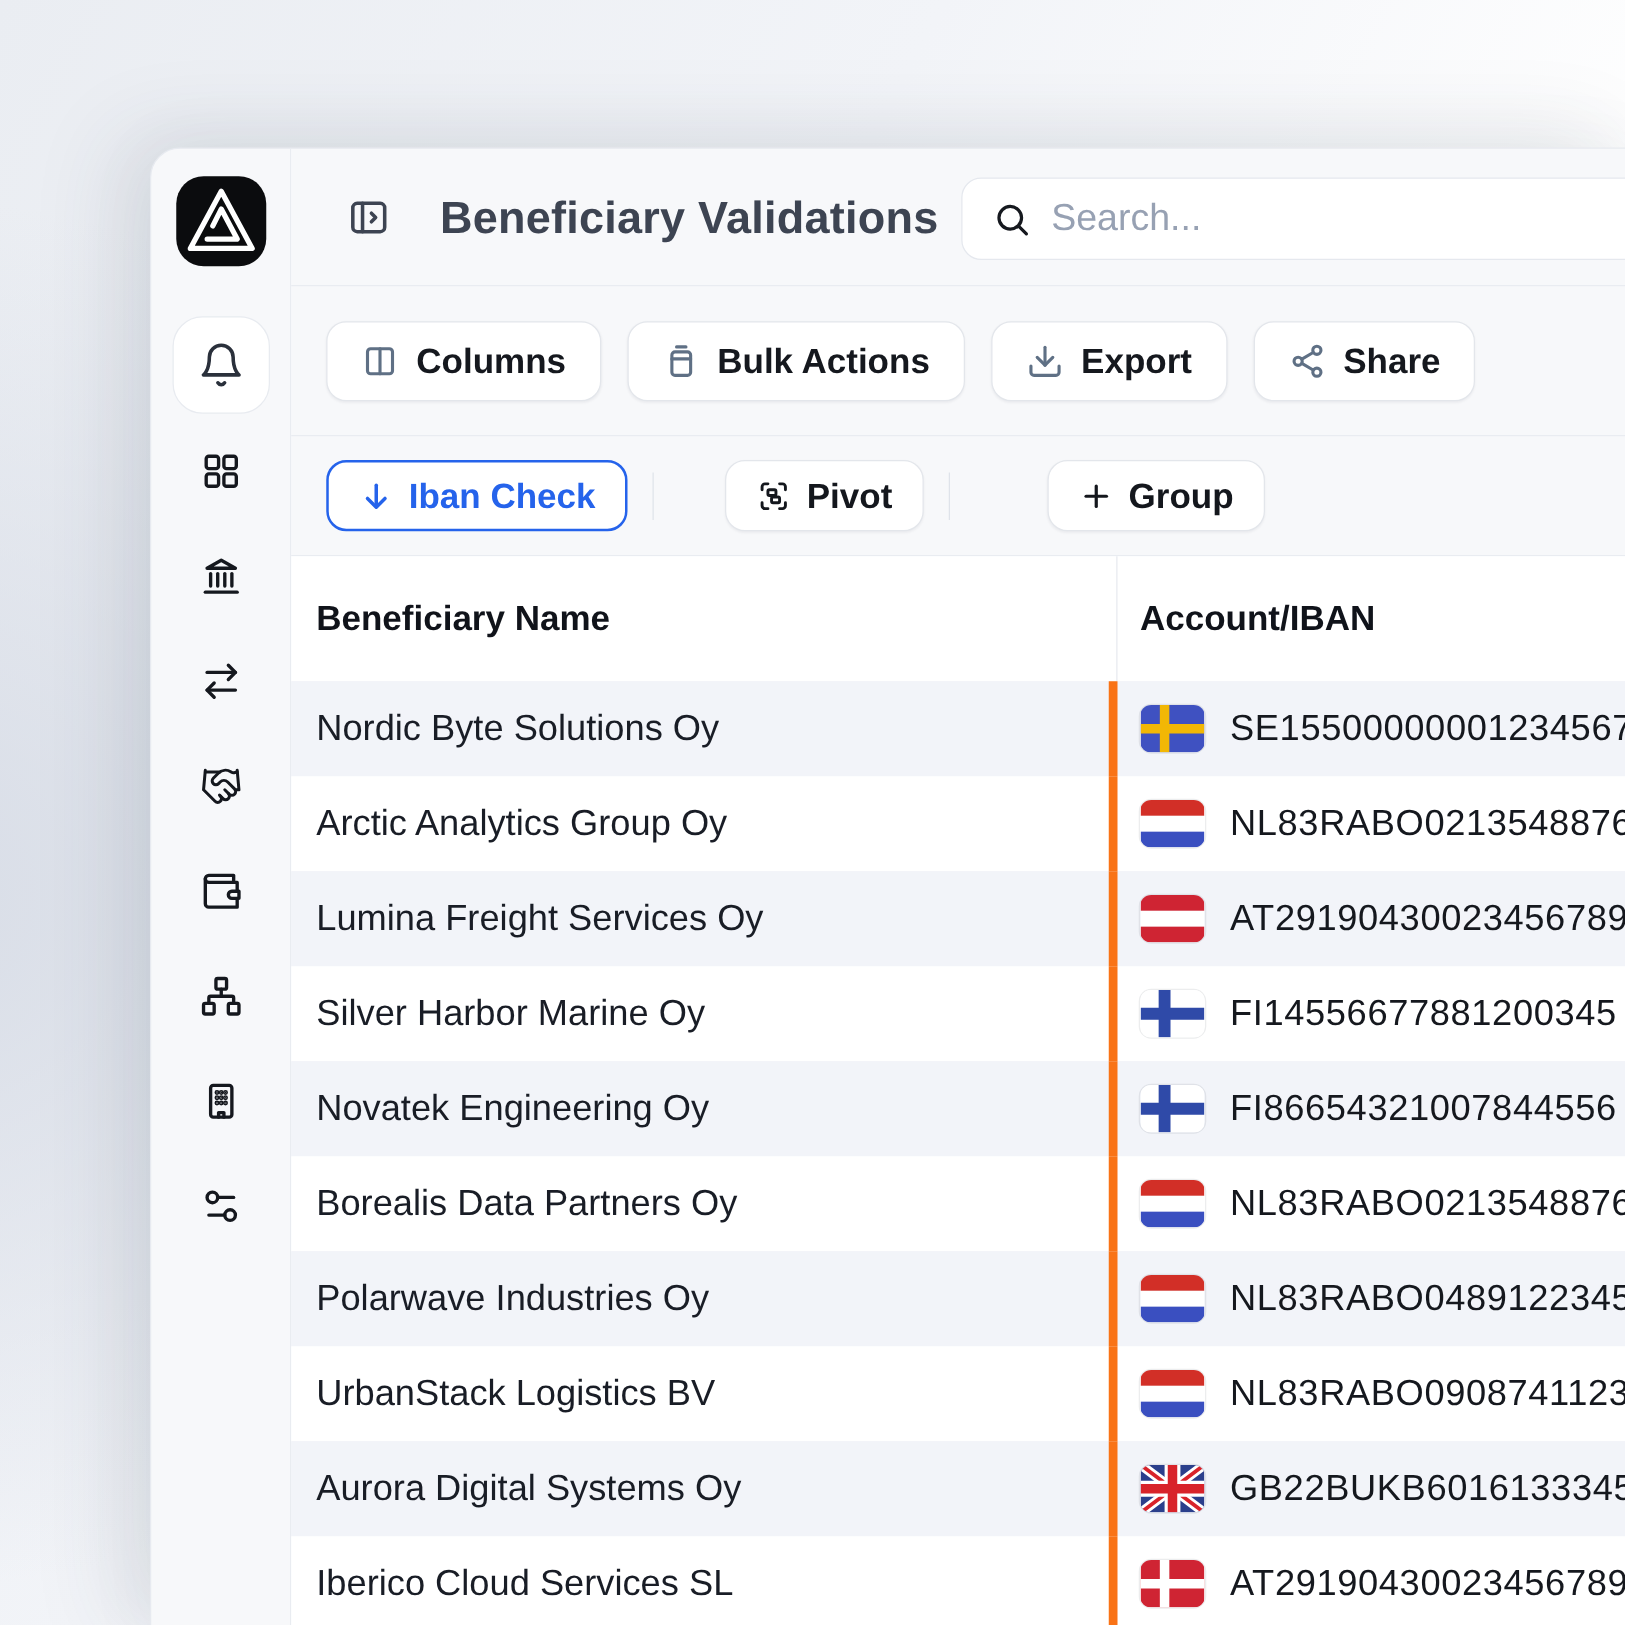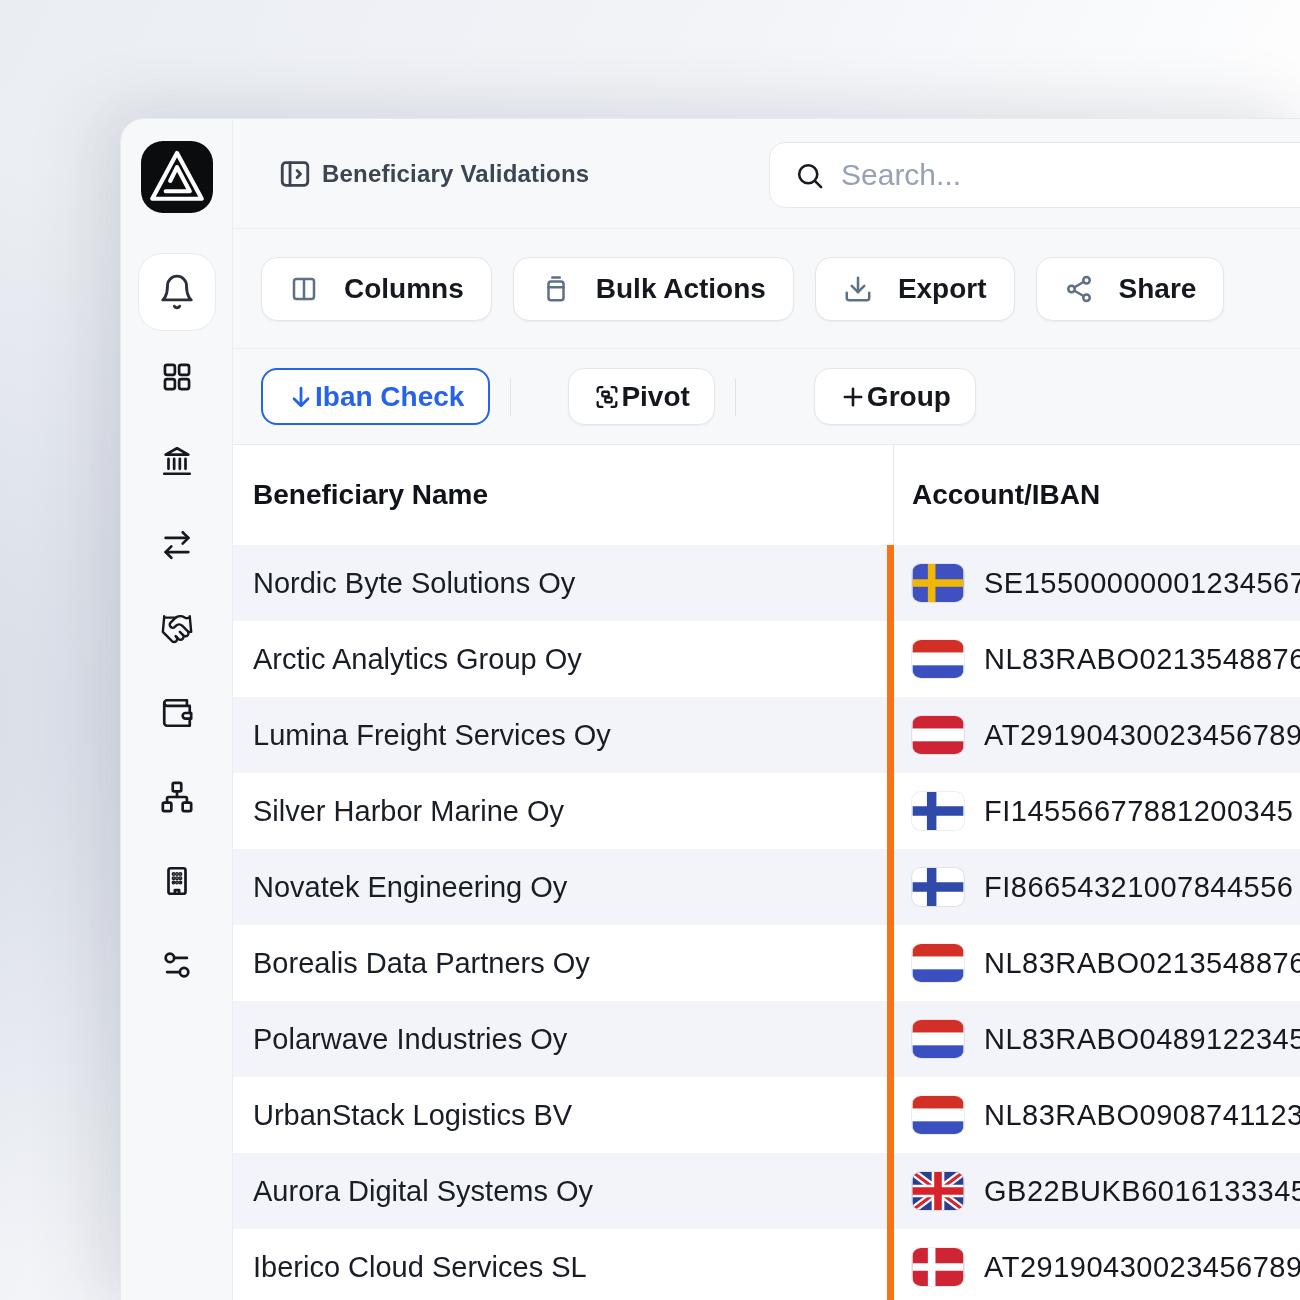--- a/index.html
+++ b/index.html
@@ -30,37 +30,37 @@
                border:1px solid #e8ebf0; display:flex; align-items:center; justify-content:center; }
   .bell-card .icon { width:38px; height:38px; color:#2a303b; }
   .nav { margin-top:29px; display:flex; flex-direction:column; gap:50px; align-items:center; }
   .nav-item { width:34px; height:34px; color:#15181e; cursor:pointer; }
   .icon { display:inline-flex; }
   .icon svg { width:100%; height:100%; display:block; }
   
   .main { flex:1; display:flex; flex-direction:column; min-width:0; }
   .titlebar { height:110px; border-bottom:1px solid #e9ecf1; display:flex; align-items:center; padding-left:45px; position:relative; }
   .panel-icon { width:34px; height:34px; color:#3d4452; }
-  .page-title { margin-left:10px; font-size:24px; font-weight:700; color:#3d4452; letter-spacing:.2px; }
+  .page-title { margin-left:40px; font-size:36px; font-weight:700; color:#3d4452; letter-spacing:.2px; }
   .searchbox { position:absolute; left:536px; top:23px; width:720px; height:66px; background:#fff;
                border:1px solid #e5e8ee; border-radius:16px; display:flex; align-items:center; padding-left:24px; gap:16px; }
   .searchbox .icon { width:31px; height:31px; color:#16191f; flex:0 0 auto; }
   .searchbox input { border:none; outline:none; background:transparent; font-family:inherit;
                      font-size:30px; color:#3d4452; width:520px; }
   .searchbox input::placeholder { color:#97a1b3; }
   
   .toolbar { height:120px; border-bottom:1px solid #e9ecf1; display:flex; align-items:center; gap:21px; padding-left:28px; }
   .tbtn { height:64px; background:#fff; border:1px solid #e3e6eb; border-radius:16px;
-          display:inline-flex; align-items:center; gap:25px; padding:0 27px;
+          display:inline-flex; align-items:center; gap:14px; padding:0 27px;
           font-size:28px; font-weight:600; color:#15181e; cursor:pointer;
           box-shadow:0 1px 2px rgba(16,24,40,.05); }
   .tbtn .icon { width:30px; height:30px; color:#5f7085; }
   
   .filterbar { height:96px; border-bottom:1px solid #e9ecf1; display:flex; align-items:center; padding-left:28px; }
-  .chip { height:57px; border-radius:16px; display:inline-flex; align-items:center; 
+  .chip { height:57px; border-radius:16px; display:inline-flex; align-items:center; gap:12px;
           padding:0 24px; font-size:28px; font-weight:600; cursor:pointer; background:#fff; }
   .chip.default { border:1px solid #e3e6eb; color:#14171d; box-shadow:0 1px 2px rgba(16,24,40,.05);margin-left:37px; }
   .chip.accent { border:2px solid #2563eb; color:#2563eb; }
   .chip .icon { width:28px; height:28px; }
   .vsep { width:1px; height:38px; background:#dfe3ea; margin:0 20px; flex:0 0 auto; }
   .chip-gap { width:21px; flex:0 0 auto; }
   
   .table { flex:1; display:flex; flex-direction:column; background:#f2f4f9; min-height:0; }
   .thead { height:100px; background:#ffffff; display:flex; align-items:center; }
   .th { font-size:28px; font-weight:700; color:#10131a; }

